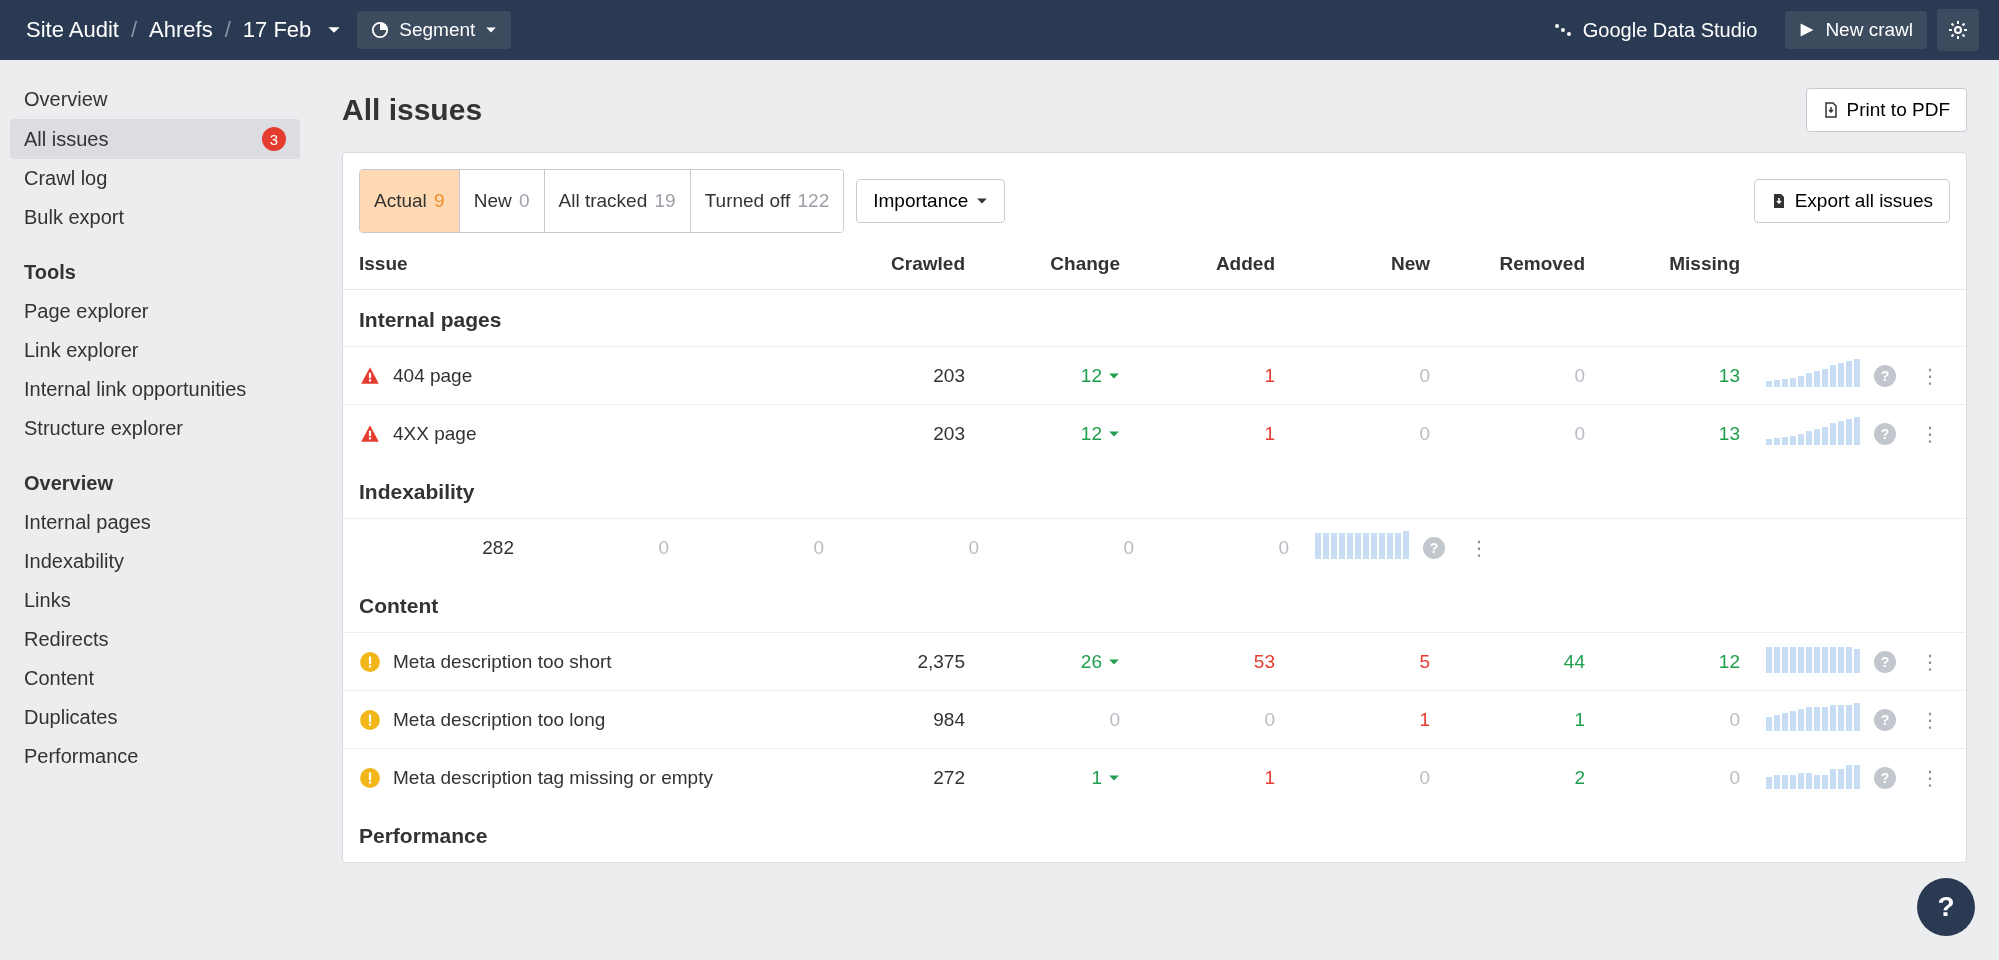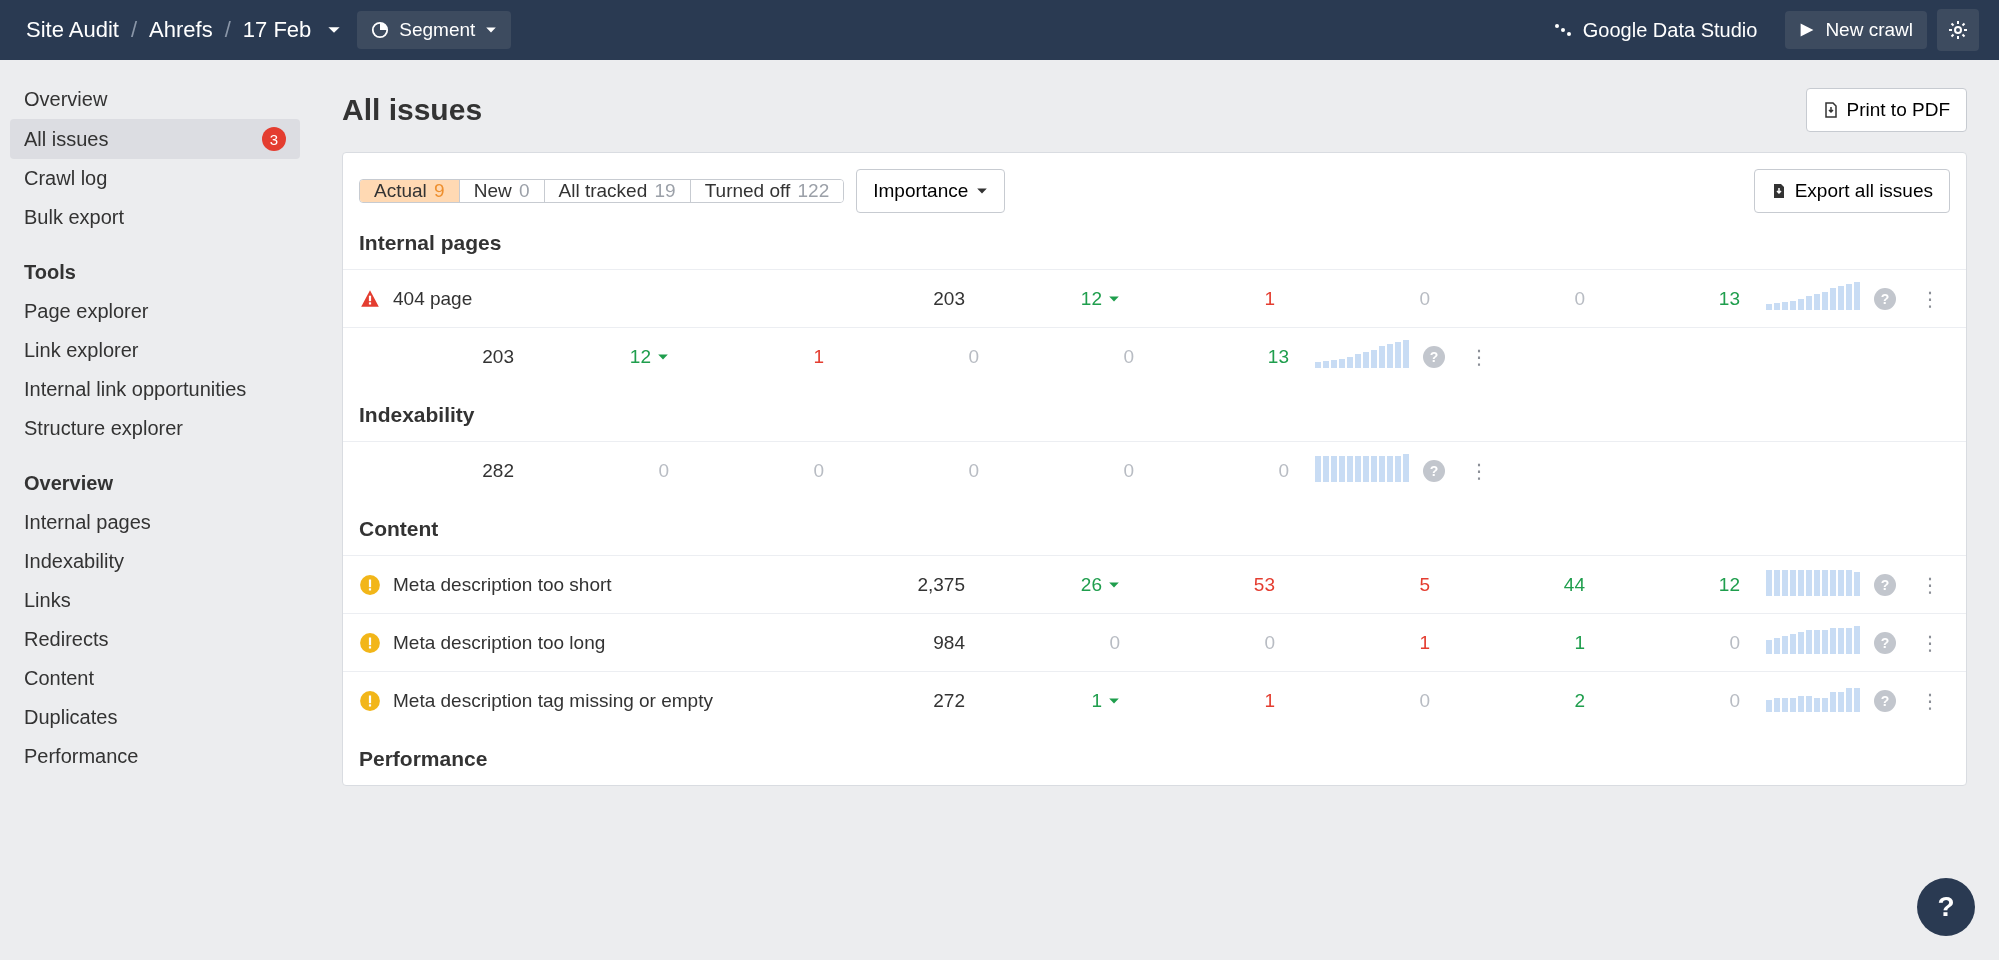--- a/index.html
+++ b/index.html
@@ -20,21 +20,21 @@
 .badge { margin-left: auto; background: #e43d30; color: #fff; border-radius: 12px; min-width: 24px; height: 24px; font-size: 15px; display: inline-flex; align-items: center; justify-content: center; padding: 0 6px; }
 .side-heading { font-weight: 700; padding: 24px 14px 8px; font-size: 20px; }
 
 .main { flex: 1; overflow-y: auto; padding-bottom: 30px; }
 .page-title-row { display: flex; align-items: center; padding: 28px 32px 20px; }
 .page-title { font-size: 30px; font-weight: 700; flex: 1; }
 .btn { border: 1px solid #c7cbd1; background: #fff; border-radius: 4px; padding: 10px 16px; cursor: pointer; font-size: 19px; display: inline-flex; align-items: center; gap: 8px; }
 .panel { background: #fff; border: 1px solid #d9dce1; border-radius: 4px; margin: 0 32px 20px; }
 .toolbar { padding: 16px 16px 0; display: flex; align-items: center; gap: 12px; }
 .seg { display: inline-flex; border: 1px solid #c7cbd1; border-radius: 4px; overflow: hidden; }
-.seg-btn { padding: 0 14px; border-right: 1px solid #c7cbd1; background: #fff; cursor: pointer; font-size: 19px; }
+.seg-btn { padding: 20px 14px; border-right: 1px solid #c7cbd1; background: #fff; cursor: pointer; font-size: 19px; }
 .seg-btn:last-child { border-right: none; }
 .seg-btn.active { background: #ffd9b3; }
 .seg-btn .cnt { color: #9ba0a8; margin-left: 2px; }
 .seg-btn.active .cnt { color: #ee8f2e; }
 
 .table-head { display: flex; padding: 20px 16px 14px; border-bottom: 1px solid #e5e7ec; font-weight: 700; font-size: 19px; }
 .col-issue { flex: 1; min-width: 180px; }
 .col-num { width: 155px; text-align: right; }
 .col-spark { width: 120px; }
 .col-help { width: 50px; text-align: center; }
@@ -178,20 +178,32 @@
           <span>
             <svg width="16" height="16" viewBox="0 0 16 16">
                 <path d="M3 1h7l3 3v11H3z" fill="#333"></path>
                 <path d="M8 5v5M6 8l2 2 2-2" fill="none" stroke="#fff" stroke-width="1.5"></path>
               </svg>
           </span>
           <span>Export all issues</span>
         </button>
       </div>
 
+      <div class="table-head">
+        <div class="col-issue">Issue</div>
+        <div class="col-num">Crawled</div>
+        <div class="col-num">Change</div>
+        <div class="col-num">Added</div>
+        <div class="col-num">New</div>
+        <div class="col-num">Removed</div>
+        <div class="col-num">Missing</div>
+        <div class="col-spark"></div>
+        <div class="col-help"></div>
+        <div class="col-menu"></div>
+      </div>
 
       <div id="table-body">
           <div class="section-title">Internal pages</div>
           <div class="row">
             <div class="col-issue">
               <span class="sev-err">
                 <svg width="22" height="22" viewBox="0 0 20 20">
                   <path d="M10 2 L18 17 H2 Z" fill="#e43d30"></path>
                   <rect x="9" y="7" width="2" height="5" fill="#fff"></rect>
                   <rect x="9" y="13" width="2" height="2" fill="#fff"></rect>
@@ -218,20 +230,30 @@
                 <span style="height:18px"></span>
                 <span style="height:22px"></span>
                 <span style="height:24px"></span>
                 <span style="height:26px"></span>
                 <span style="height:28px"></span>
               </div></div>
             <div class="col-help"><span class="help-circle">?</span></div>
             <div class="col-menu"><span class="dots">⋮</span></div>
           </div>
           <div class="row">
+            <div class="col-issue">
+              <span class="sev-err">
+                <svg width="22" height="22" viewBox="0 0 20 20">
+                  <path d="M10 2 L18 17 H2 Z" fill="#e43d30"></path>
+                  <rect x="9" y="7" width="2" height="5" fill="#fff"></rect>
+                  <rect x="9" y="13" width="2" height="2" fill="#fff"></rect>
+                </svg>
+              </span>
+              <span>4XX page</span>
+            </div>
             <div class="col-num">203</div>
             <div class="col-num"><span class="chg val-green">12 <svg width="12" height="12" viewBox="0 0 10 10">
                   <path d="M1 3 L5 7 L9 3 Z" fill="#1f9e4d"></path>
                 </svg></span></div>
             <div class="col-num val-red">1</div>
             <div class="col-num val-gray">0</div>
             <div class="col-num val-gray">0</div>
             <div class="col-num val-green">13</div>
             <div class="col-spark" style="text-align:right;padding-left:20px;"><div class="spark">
                 <span style="height:6px"></span>

